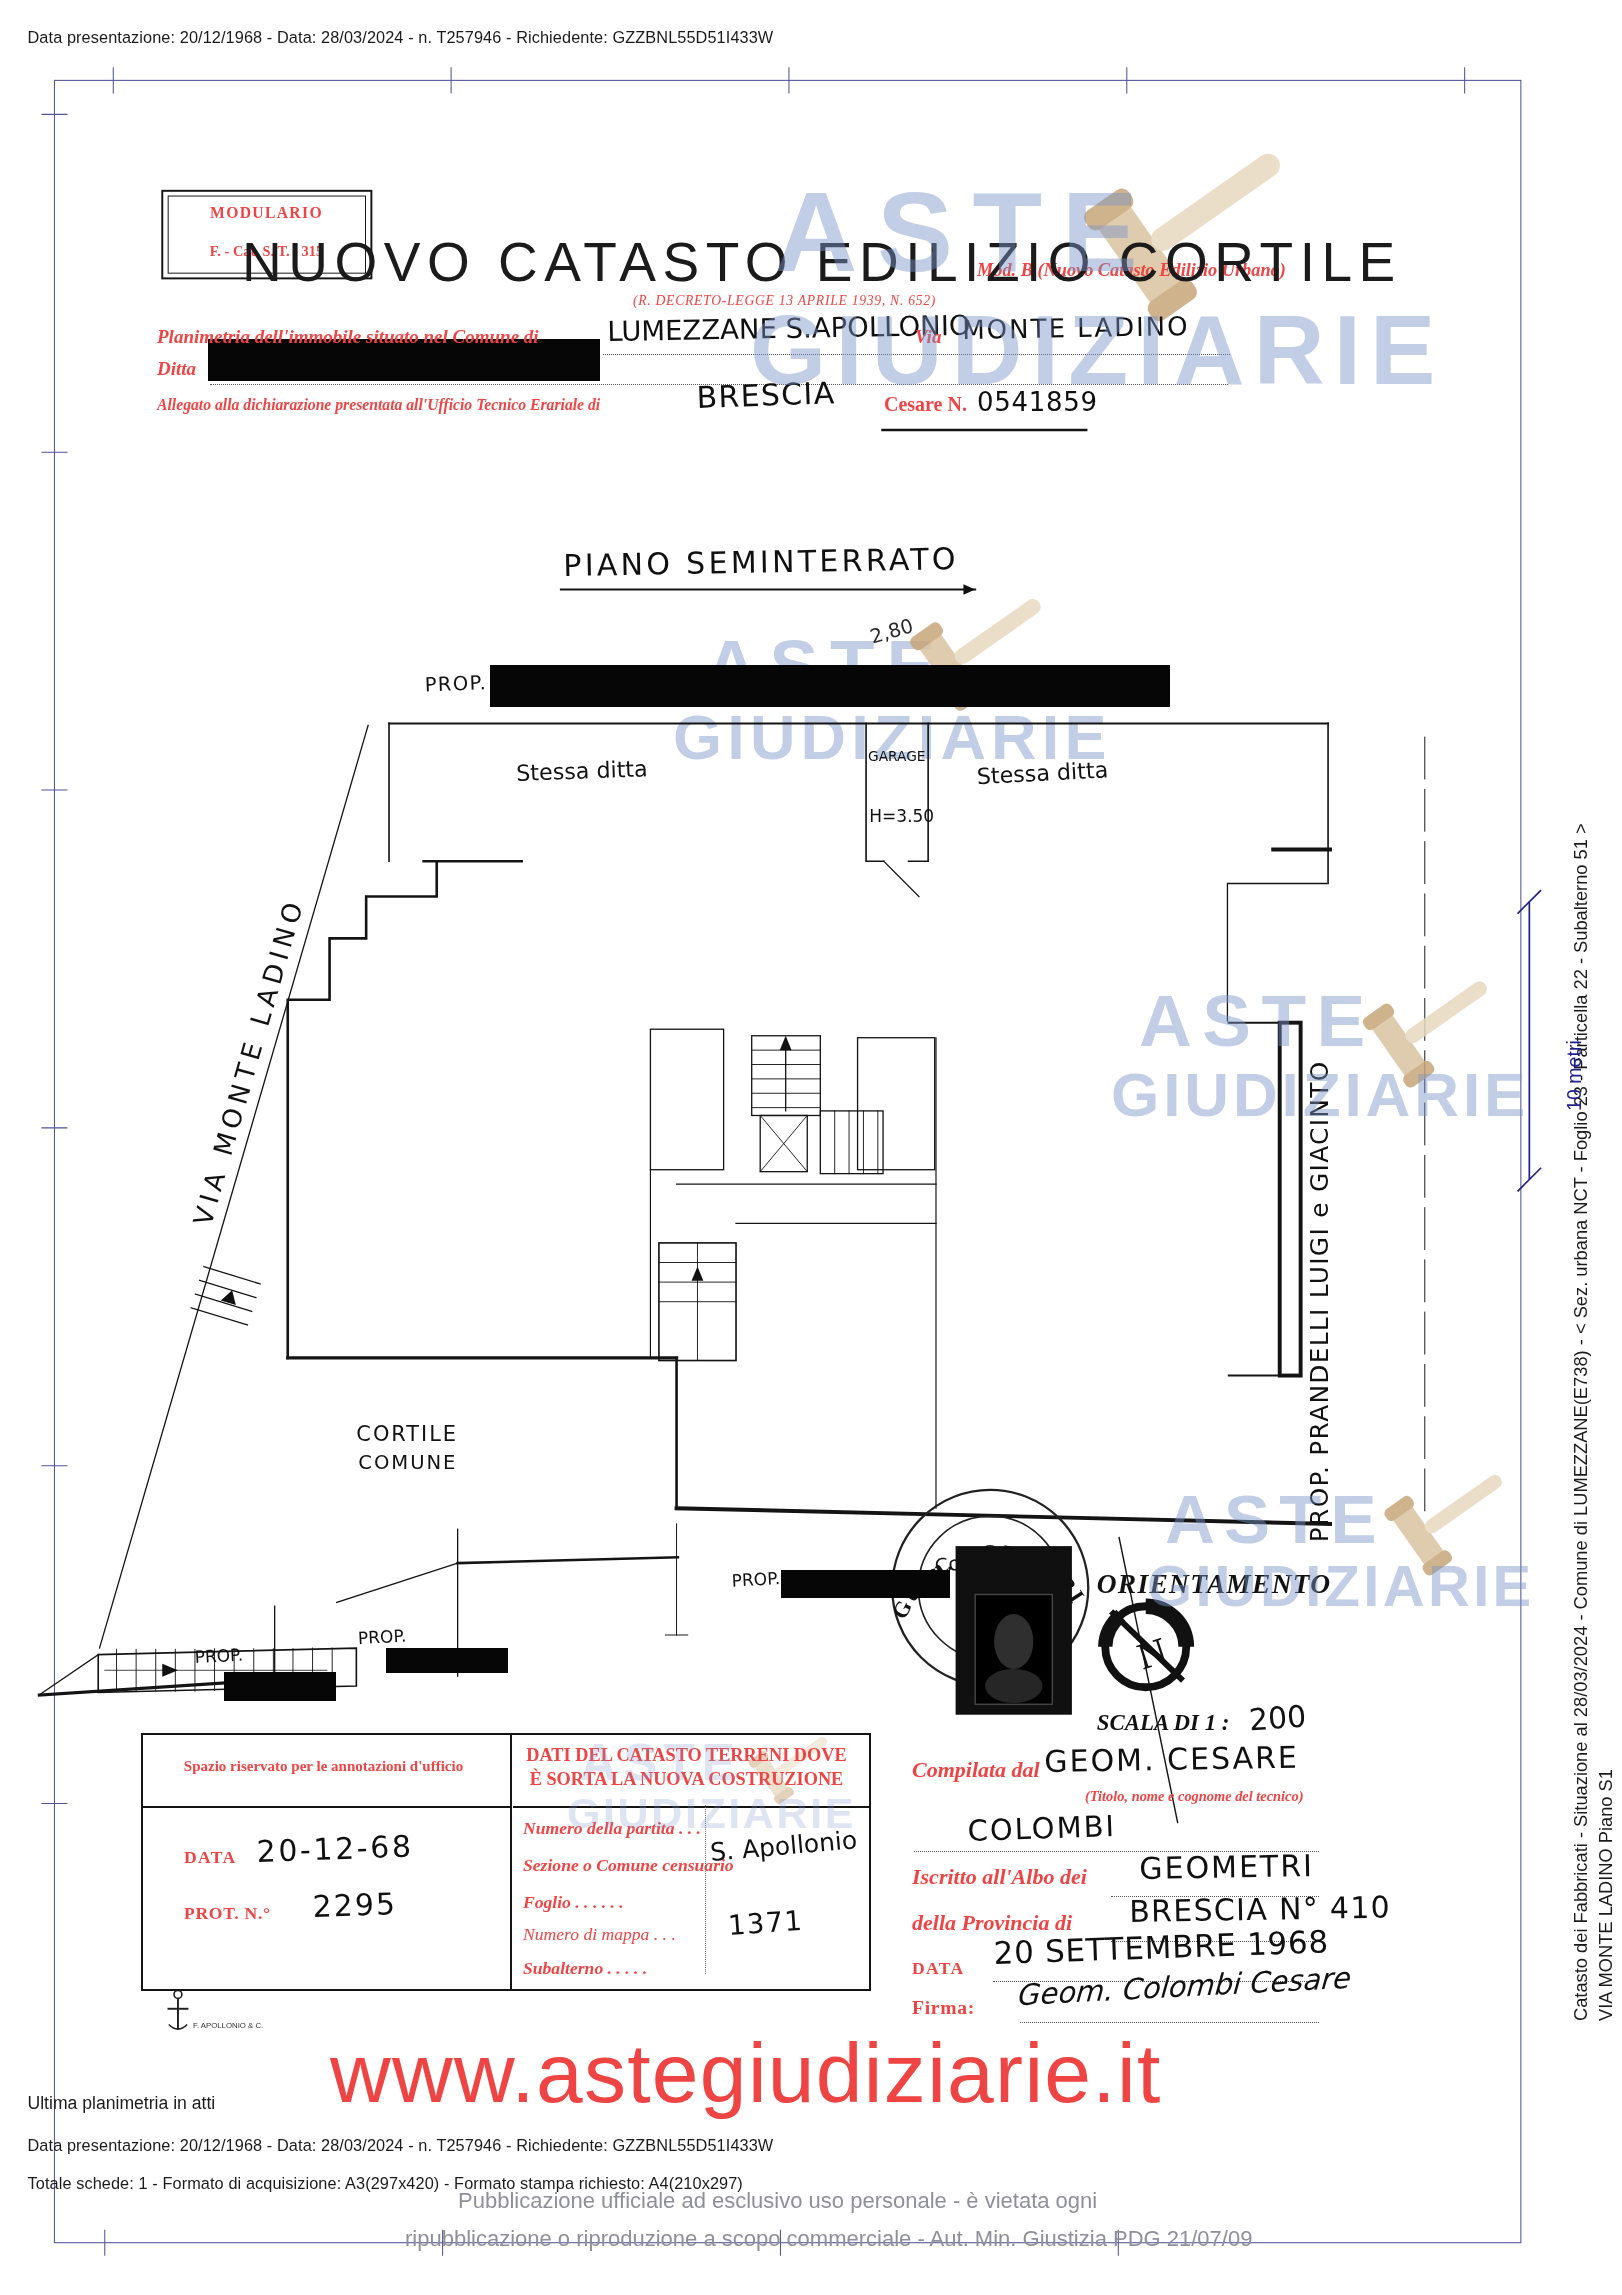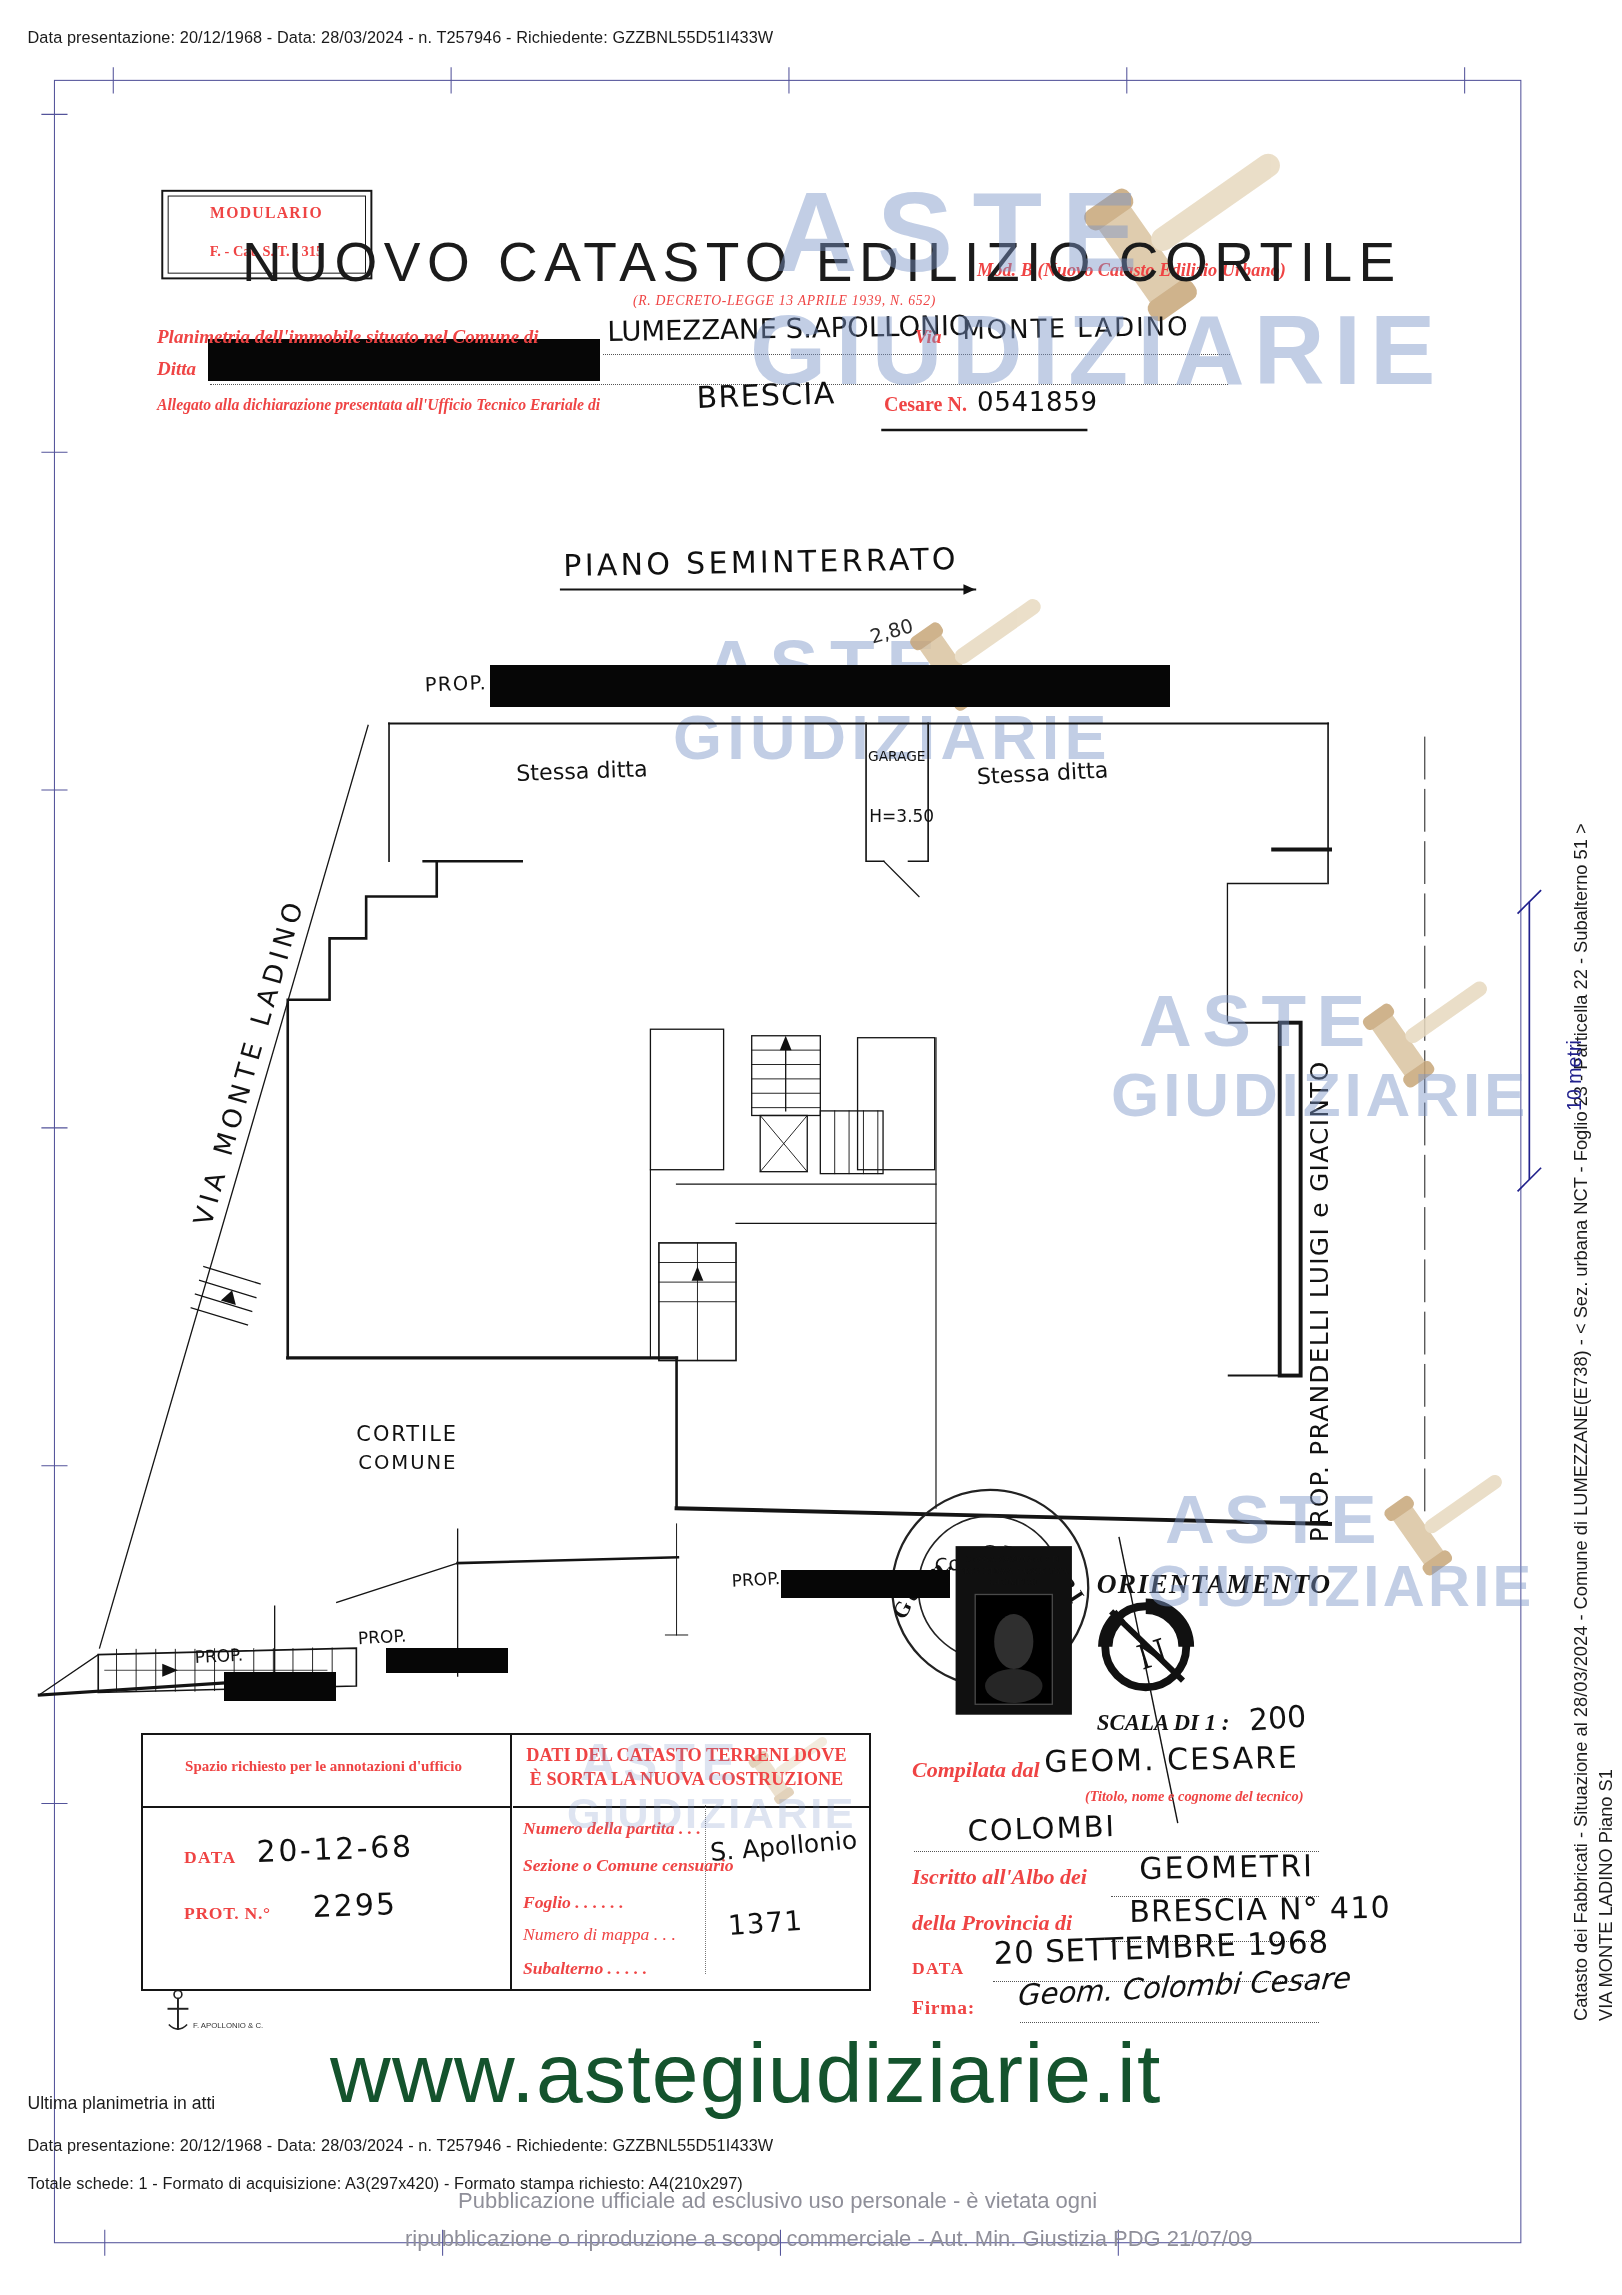--- a/index.html
+++ b/index.html
@@ -196,21 +196,21 @@
   <div class="abs ser z4" style="left:884px;top:393px;font-weight:bold;font-size:20px">Cesare N.</div>
   <div class="abs hand z4" style="left:977px;top:387px;font-size:26px;letter-spacing:0.7px">0541859</div>
 
   <div class="abs hand z4" style="left:563px;top:548px;font-size:30px;letter-spacing:3.3px;transform:rotate(-1deg)">PIANO SEMINTERRATO</div>
 
   <div class="tbl z4" style="left:141px;top:1733px;width:726px;height:254px">
     <div style="position:absolute;left:367px;top:0;bottom:0;border-left:2.6px solid #151515"></div>
     <div style="position:absolute;left:0;top:71px;width:367px;border-top:2.6px solid #151515"></div>
     <div style="position:absolute;left:370px;top:71px;right:0;border-top:2.6px solid #151515"></div>
   </div>
-  <div class="abs ser z4" style="left:157px;top:1758px;width:333px;text-align:center;font-weight:bold;font-size:15px">Spazio richiesto per le annotazioni d'ufficio</div>
+  <div class="abs ser z4" style="left:157px;top:1758px;width:333px;text-align:center;font-weight:bold;font-size:15px">Spazio riservato per le annotazioni d'ufficio</div>
   <div class="abs ser z4" style="left:516px;top:1745px;width:341px;text-align:center;font-weight:bold;font-size:18.3px">DATI DEL CATASTO TERRENI DOVE</div>
   <div class="abs ser z4" style="left:516px;top:1769px;width:341px;text-align:center;font-weight:bold;font-size:18.3px">È SORTA LA NUOVA COSTRUZIONE</div>
 
   <div class="abs ser z4" style="left:184px;top:1847px;font-weight:bold;font-size:17.6px;letter-spacing:1.3px">DATA</div>
   <div class="abs hand z4" style="left:256px;top:1834px;font-size:30px;letter-spacing:2.6px;transform:rotate(-2deg)">20-12-68</div>
   <div class="abs ser z4" style="left:184px;top:1903px;font-weight:bold;font-size:17.6px;letter-spacing:0.7px">PROT. N.°</div>
   <div class="abs hand z4" style="left:312px;top:1889px;font-size:30px;letter-spacing:2px;transform:rotate(-2deg)">2295</div>
 
   <div class="abs ser z4" style="left:523px;top:1818px;font-weight:bold;font-style:italic;font-size:17.6px">Numero della partita  .    .    .</div>
   <div class="abs ser z4" style="left:523px;top:1855px;font-weight:bold;font-style:italic;font-size:17.6px">Sezione o Comune censuario</div>
@@ -238,21 +238,21 @@
   <div class="abs hand z4" style="left:993px;top:1935px;font-size:31px;letter-spacing:0.7px;transform:rotate(-2deg)">20 SETTEMBRE 1968</div>
   <div class="abs dot z4" style="left:993px;top:1980px;width:326px"></div>
   <div class="abs ser z4" style="left:912px;top:1997px;font-weight:bold;font-size:19.6px;letter-spacing:0.7px">Firma:</div>
   <div class="abs hand z4" style="left:1020px;top:1978px;font-size:29px;font-style:italic;transform:rotate(-3deg) skewX(-8deg)">Geom. Colombi Cesare</div>
   <div class="abs dot z4" style="left:1020px;top:2021px;width:299px"></div>
 
   <div class="abs san z4" style="left:27.5px;top:2093px;font-size:17.6px">Ultima planimetria in atti</div>
   <div class="abs san hdr z4" style="left:27.5px;top:2136px">Data presentazione: 20/12/1968 - Data: 28/03/2024 - n. T257946 - Richiedente: GZZBNL55D51I433W</div>
   <div class="abs san hdr z4" style="left:27.5px;top:2174px">Totale schede: 1 - Formato di acquisizione: A3(297x420) - Formato stampa richiesto: A4(210x297)</div>
 
-  <div class="abs z5" style="left:330px;top:2025px;font-size:84px;color:#14532d;font-family:'Liberation Sans',sans-serif;letter-spacing:1.3px">www.astegiudiziarie.it</div>
+  <div class="abs z5" style="left:330px;top:2025px;font-size:84px;color:#ef4444;font-family:'Liberation Sans',sans-serif;letter-spacing:1.3px">www.astegiudiziarie.it</div>
 
   <div class="abs san z5 graytxt" style="left:458px;top:2188px;font-size:22px">Pubblicazione ufficiale ad esclusivo uso personale - è vietata ogni</div>
   <div class="abs san z5 graytxt" style="left:405px;top:2226px;font-size:22px">ripubblicazione o riproduzione a scopo commerciale - Aut. Min. Giustizia PDG 21/07/09</div>
 
   <div class="abs wm z5" style="left:775px;top:175px;font-size:114px;letter-spacing:19.6px">ASTE</div>
   <div class="abs wm z5" style="left:750px;top:301px;font-size:98px;letter-spacing:9.2px">GIUDIZIARIE</div>
 
   <div class="abs wm z5" style="left:1139px;top:984px;font-size:73px;letter-spacing:10.5px">ASTE</div>
   <div class="abs wm z5" style="left:1111px;top:1064px;font-size:62px;letter-spacing:3.9px">GIUDIZIARIE</div>
 

